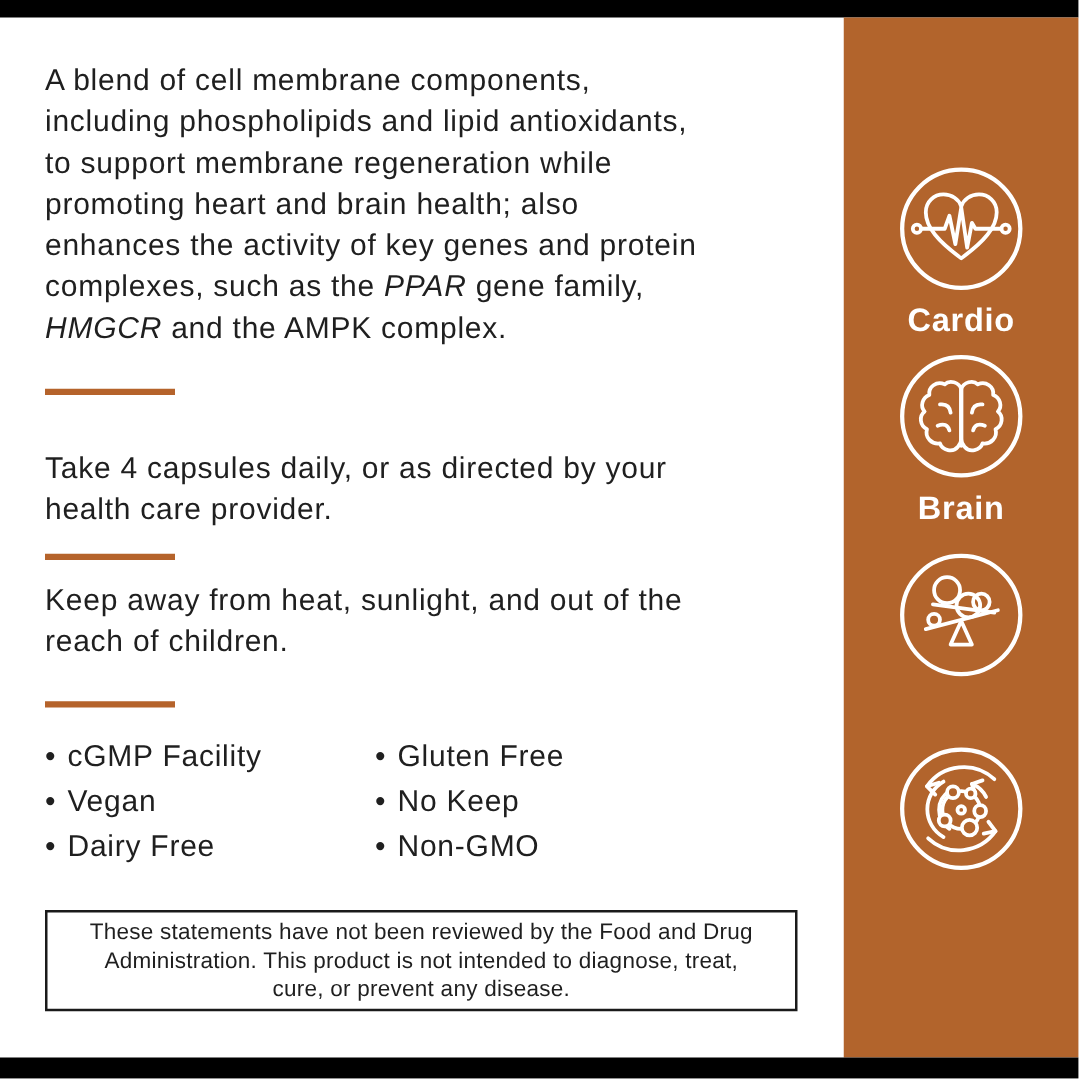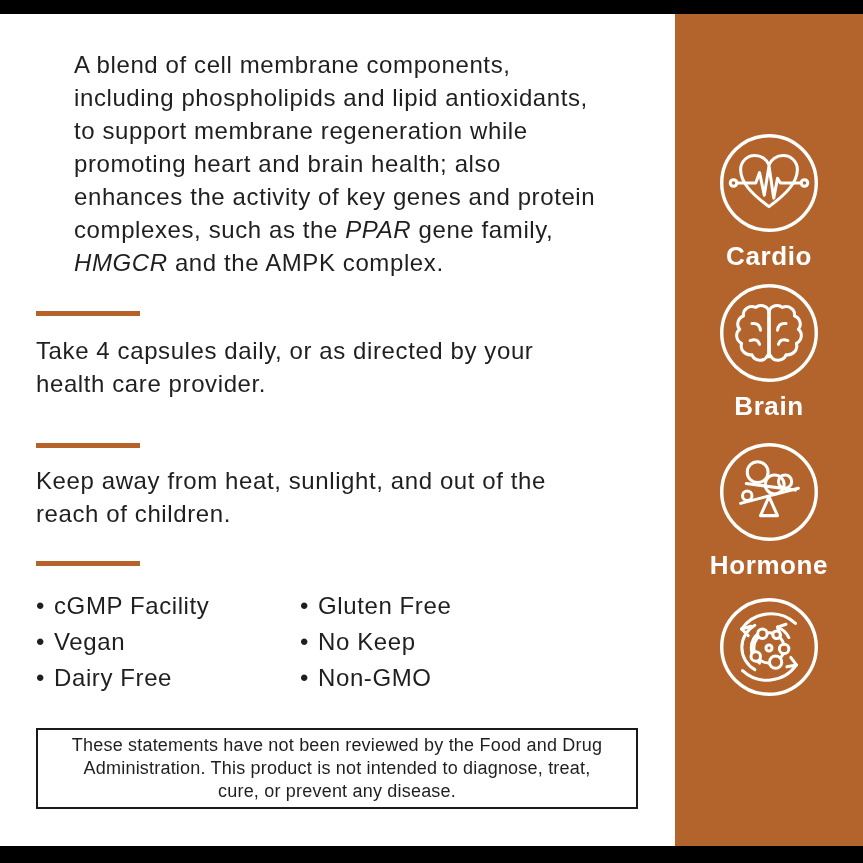--- a/index.html
+++ b/index.html
@@ -29,22 +29,22 @@
   .body-text {
     position: absolute;
     left: 36px;
     width: 625px;
     font-size: 24px;
     line-height: 33px;
     letter-spacing: 0.6px;
     white-space: pre-line;
   }
   .body-text em { }
-  #p-description { top: 48px; margin-left: 38px; }
-  #p-dosage { top: 334px; }
+  #p-description { top: 48px; }
+  #p-dosage { top: 358px; }
   #p-storage { top: 464px; }
 
   .divider {
     position: absolute;
     left: 36px;
     width: 104px;
     height: 5px;
     background: var(--accent);
   }
   #divider-1 { top: 311px; }
@@ -209,21 +209,20 @@
       <svg class="ficon" viewBox="0 0 110 110">
         <circle class="outer" cx="55" cy="55" r="50"></circle>
         <line x1="31" y1="46" x2="83" y2="53"></line>
         <circle cx="43" cy="34" r="11"></circle>
         <circle cx="72" cy="44" r="7"></circle>
         <line x1="25" y1="67" x2="86" y2="51"></line>
         <circle cx="32" cy="59" r="5"></circle>
         <circle cx="61" cy="47" r="10"></circle>
         <path d="M55 60 L 46 80 L 64 80 Z"></path>
       </svg>
-      <div class="flabel">Hormone</div>
     </div>
 
     <div class="feature-block" id="feature-metabolism">
       <svg class="ficon" viewBox="0 0 110 110">
         <circle class="outer" cx="55" cy="55" r="50"></circle>
         <path d="M83 30 A 38 38 0 0 0 26 36"></path>
         <path d="M26 36 l 10 -3 M26 36 l 7 7"></path>
         <path d="M27 80 A 38 38 0 0 0 84 74"></path>
         <path d="M84 74 l -10 2 M84 74 l -6 -8"></path>
         <path d="M40 32 A 27 27 0 0 0 40 79"></path>

